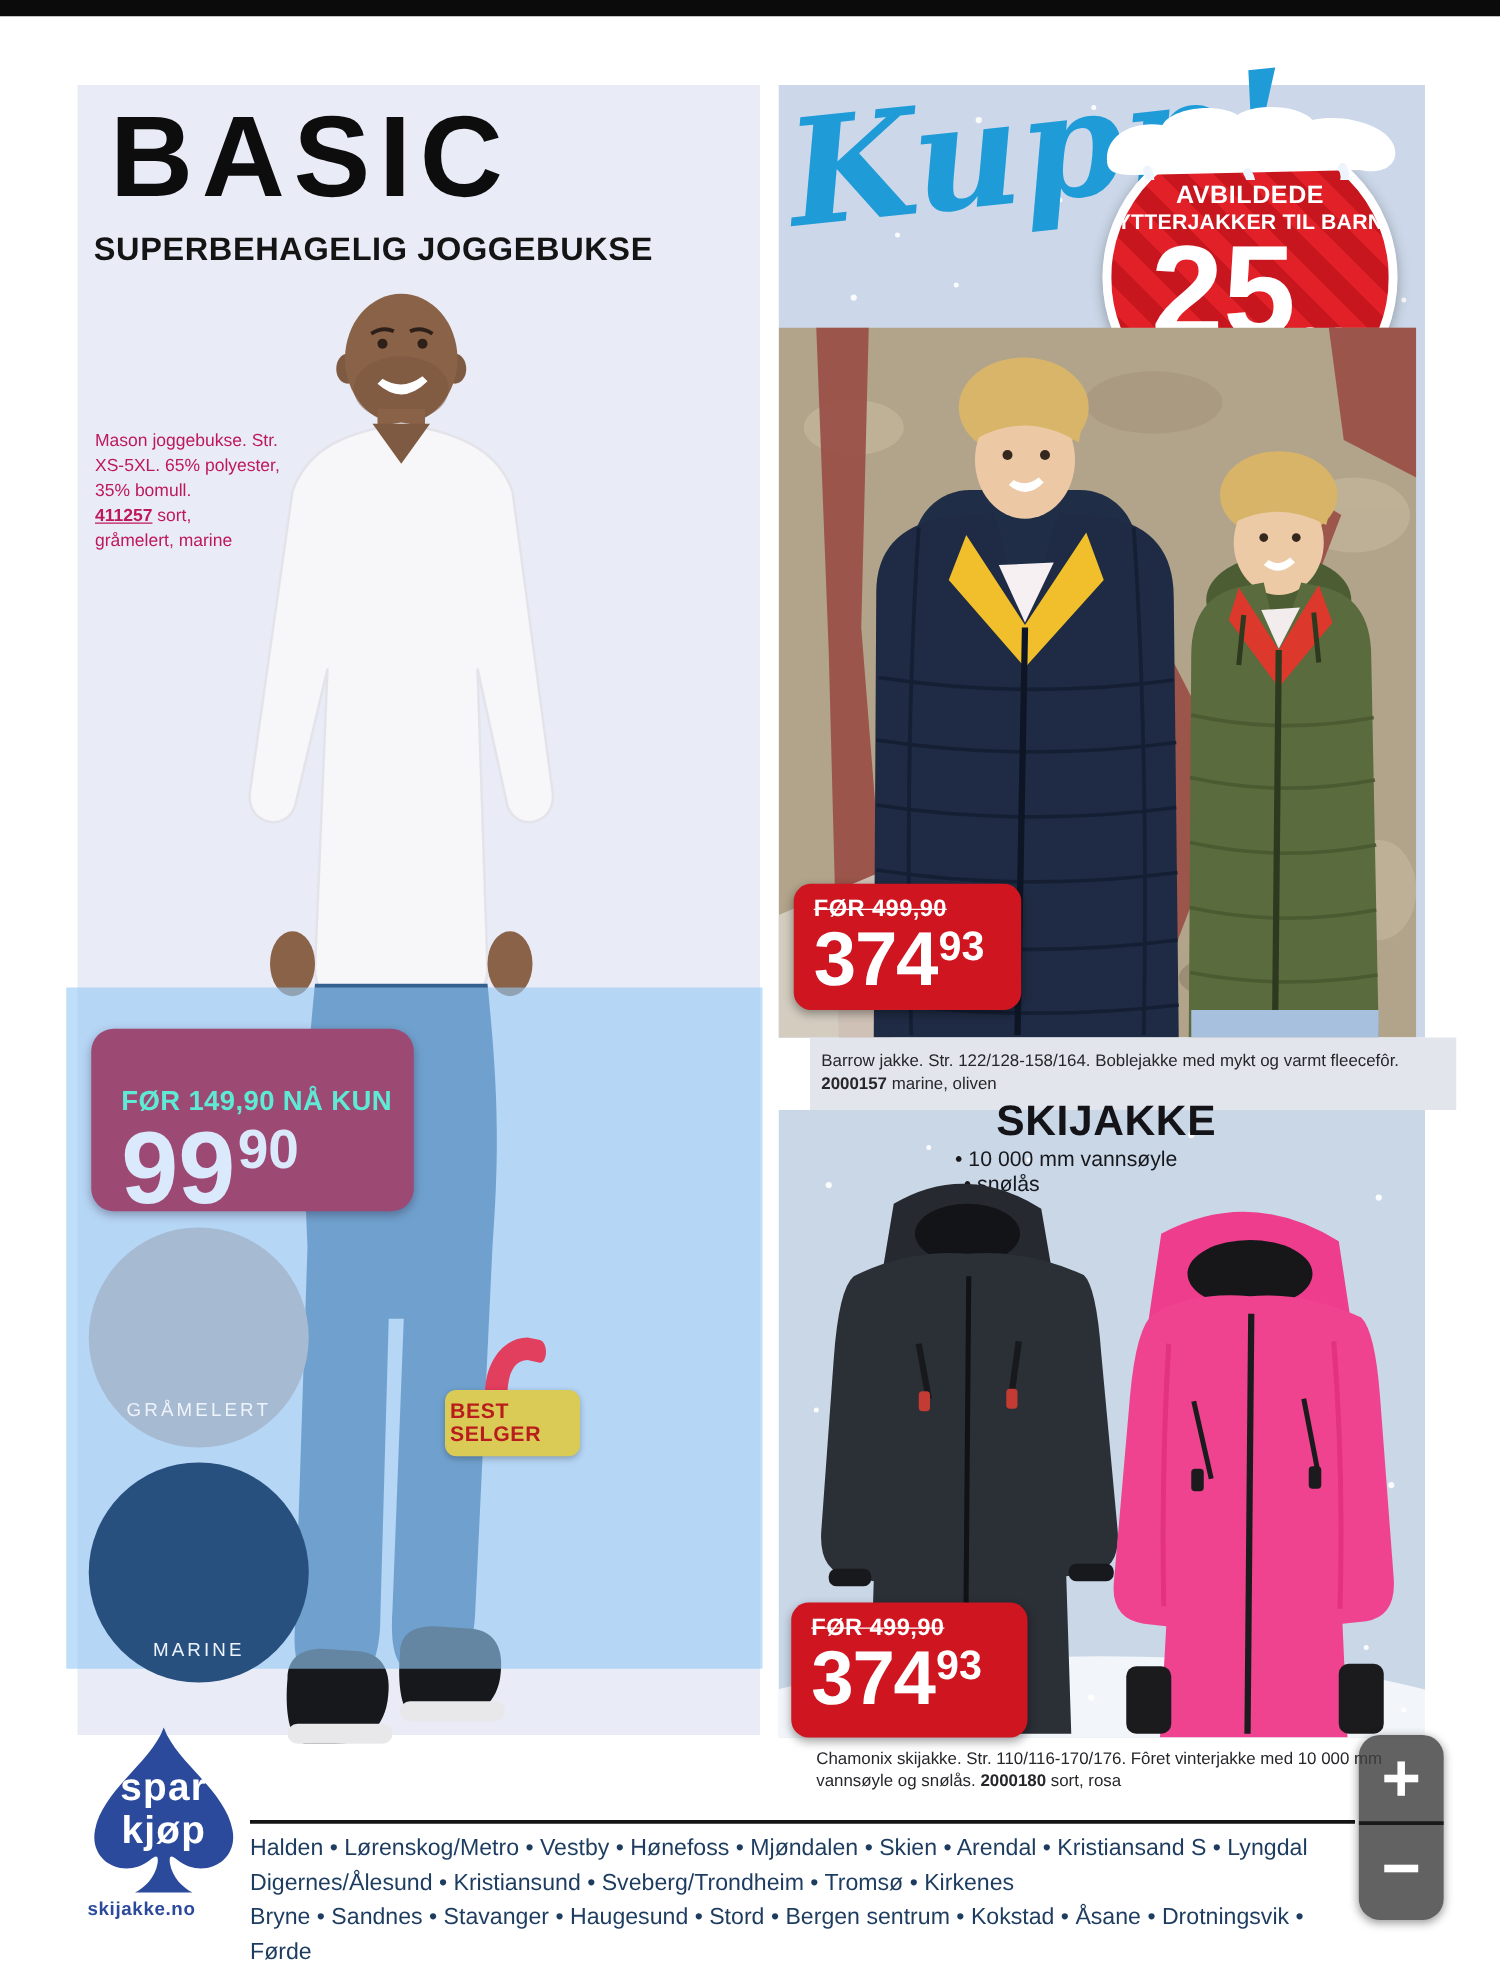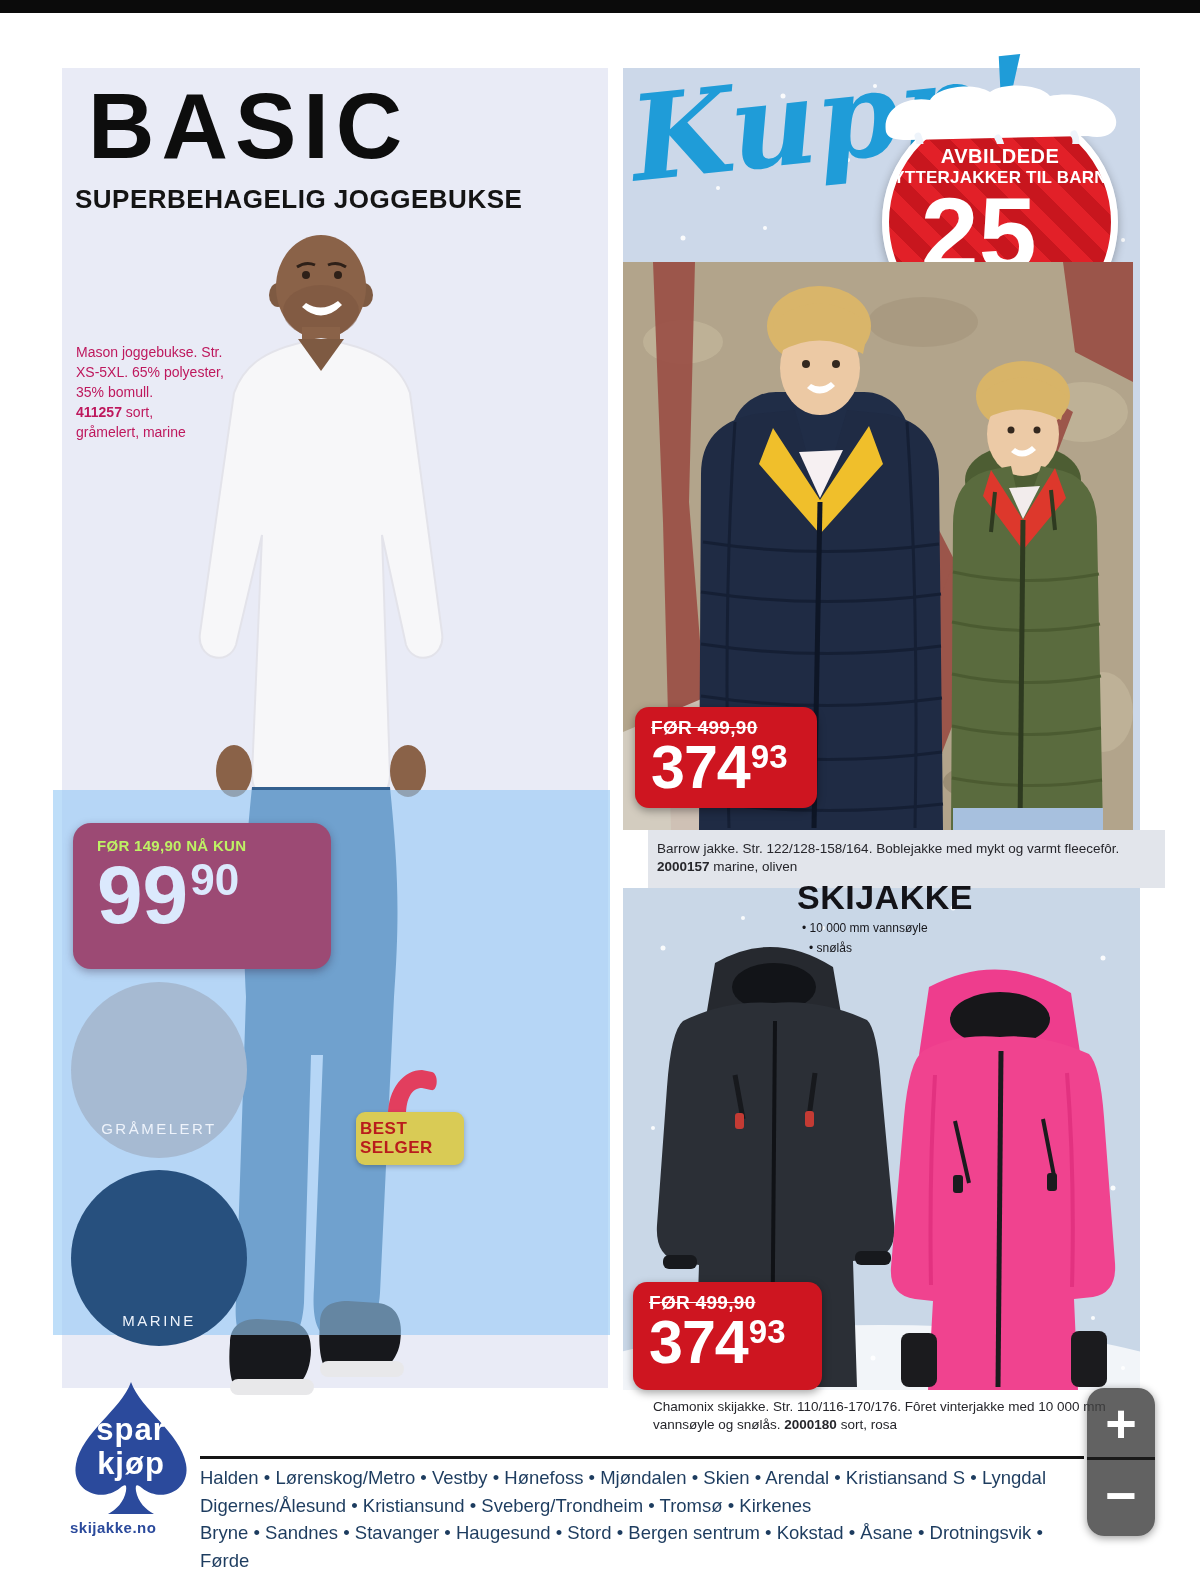--- a/index.html
+++ b/index.html
@@ -8,26 +8,26 @@
   .abs{position:absolute;}
 
   
   .top-bar{left:0;top:0;width:1200px;height:13px;background:#0b0b0b;}
 
   
   .left-panel{left:62px;top:68px;width:546px;height:1320px;background:#e9ebf6;}
   .basic-title{left:88px;top:80px;font-size:92px;font-weight:800;letter-spacing:7px;color:#0d0d0d;line-height:1;}
   .basic-sub{left:75px;top:184px;font-size:26px;font-weight:600;letter-spacing:.5px;color:#141414;}
   .prod-info{left:76px;top:342px;width:250px;font-size:14px;line-height:20px;color:#be185d;}
-  .prod-info b{font-weight:800;}
+  .prod-info b{font-weight:800;text-decoration:underline;}
   .blue-band{left:53px;top:790px;width:557px;height:545px;background:rgba(150,202,246,.62);}
 
   .purple-badge{left:73px;top:823px;width:258px;height:146px;background:#9c4a74;border-radius:18px;
     box-shadow:0 3px 8px rgba(40,20,50,.35);padding:14px 0 0 24px;box-sizing:border-box;}
-  .purple-badge .was{font-size:15px;font-weight:600;color:#bef264;letter-spacing:.3px;}
+  .purple-badge .was{font-size:22px;font-weight:600;color:#5eead4;letter-spacing:.3px;margin-top:31px;}
   .purple-badge .price{color:#dbe9fd;line-height:.95;margin-top:2px;}
   .purple-badge .main{font-size:82px;font-weight:800;}
   .purple-badge .sup{font-size:44px;font-weight:800;position:relative;top:-28px;left:2px;}
 
   .swatch{width:176px;height:176px;border-radius:50%;}
   .swatch-label{position:absolute;width:100%;text-align:center;color:#eef3fb;font-size:15px;
     letter-spacing:2.5px;font-weight:500;}
   .sw1{left:71px;top:982px;background:#a6bad2;}
   .sw2{left:71px;top:1170px;background:#27507e;}
 
@@ -57,21 +57,21 @@
   .price-box .row{line-height:.9;margin-top:1px;}
   .price-box .main{font-size:61px;font-weight:800;letter-spacing:-1px;text-align:right;}
   .price-box .sup{font-size:33px;font-weight:800;position:relative;top:-20px;left:1px;}
 
   .desc{font-size:13.5px;line-height:18px;color:#26262b;margin-left:25px;}
   .desc b{font-weight:800;}
   .desc1{left:623px;top:830px;width:517px;height:58px;background:#e2e5eb;box-sizing:border-box;padding:10px 8px 0 9px;}
   .desc2{left:628px;top:1398px;width:512px;}
 
   .ski-heading{left:797px;top:878px;font-size:34px;font-weight:700;color:#131318;letter-spacing:.5px;}
-  .ski-bullets{left:802px;top:918px;font-size:12px;line-height:20px;color:#17171c;}
+  .ski-bullets{left:764px;top:918px;font-size:17px;line-height:20px;color:#17171c;}
   .ski-bullets .b2{padding-left:7px;}
 
   
   .website{left:70px;top:1519px;font-size:15px;font-weight:700;color:#2b4a9c;letter-spacing:.5px;}
   .footer-line{left:200px;top:1456px;width:884px;height:3px;background:#151515;}
   .stores{left:200px;top:1464px;width:884px;font-size:18.5px;line-height:27.5px;color:#1d3c5f;font-weight:500;}
 
   .zoomctl{left:1087px;top:1388px;width:68px;height:148px;border-radius:17px;overflow:hidden;
     background:rgba(64,64,64,.82);box-shadow:0 2px 8px rgba(0,0,0,.4);}
   .zoomctl .cell{width:100%;height:69px;display:flex;align-items:center;justify-content:center;

